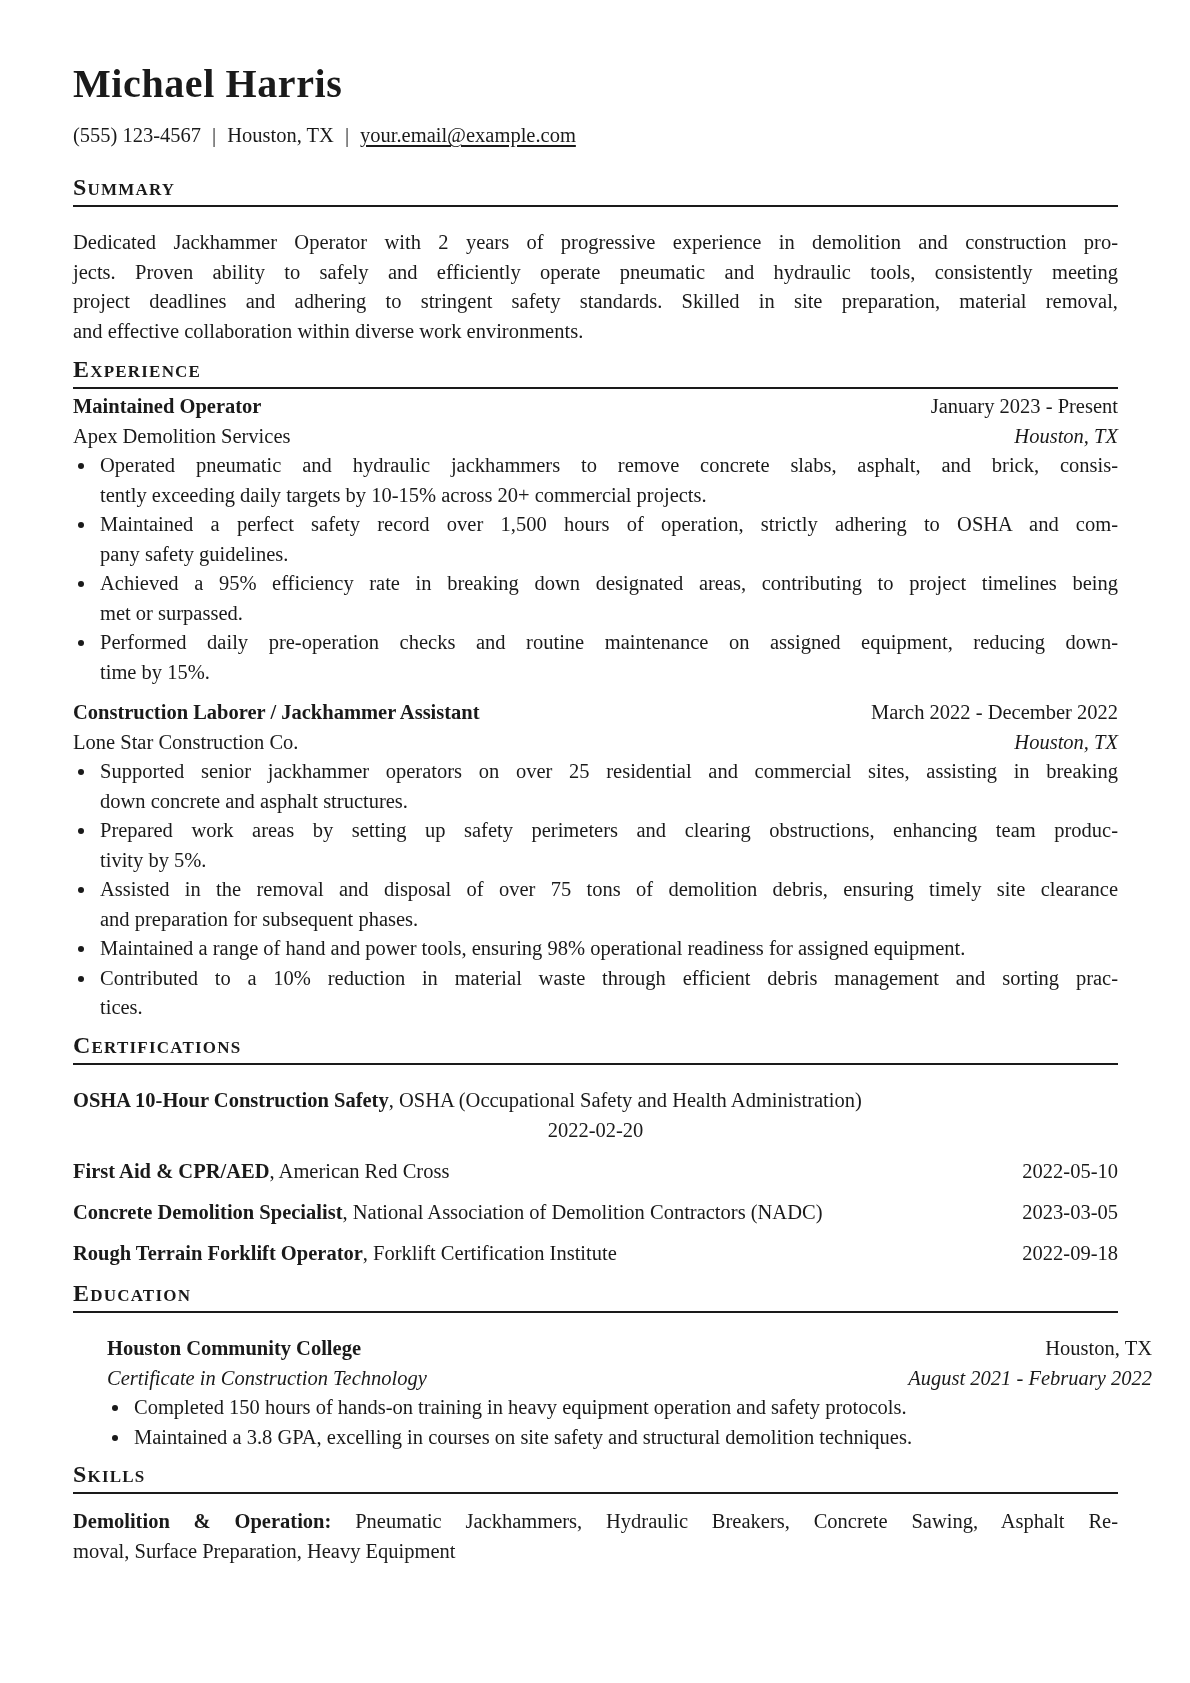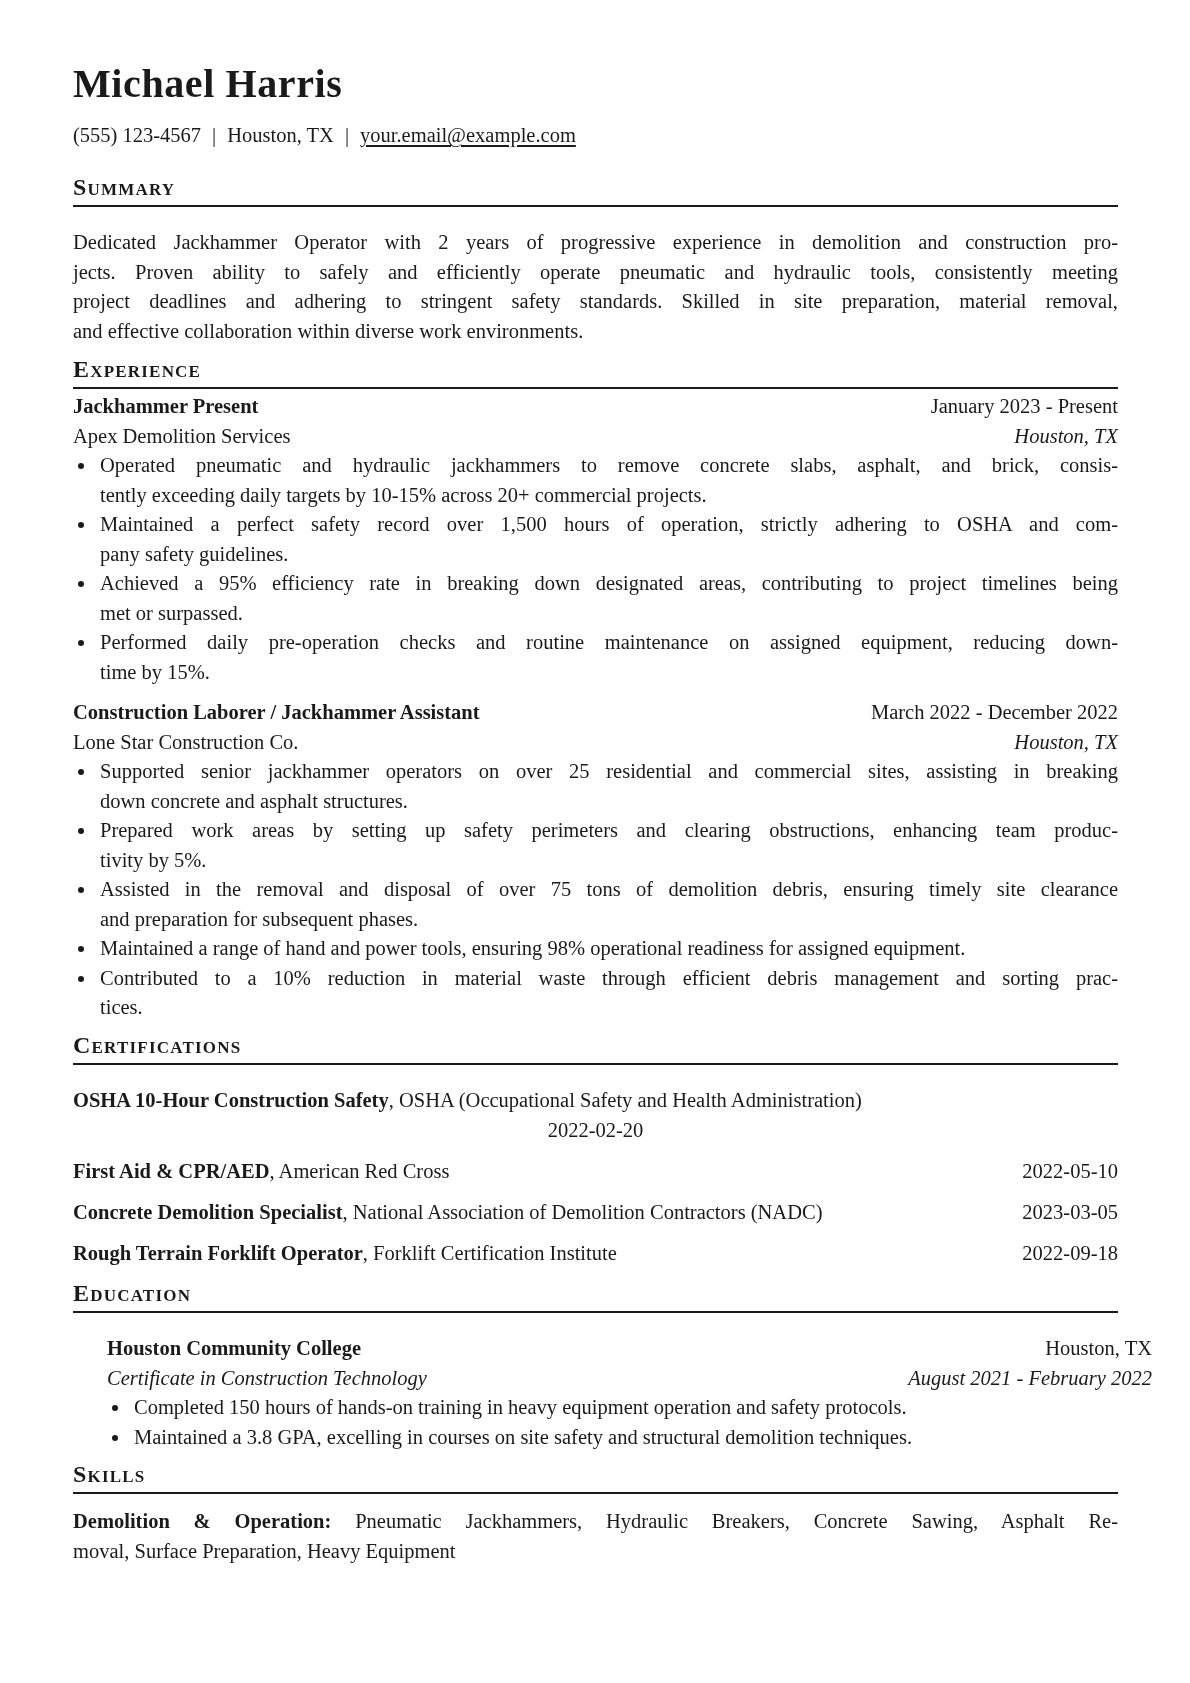--- a/index.html
+++ b/index.html
@@ -56,21 +56,21 @@
     <span class="line">Dedicated Jackhammer Operator with 2 years of progressive experience in demolition and construction pro-</span>
     <span class="line">jects. Proven ability to safely and efficiently operate pneumatic and hydraulic tools, consistently meeting</span>
     <span class="line">project deadlines and adhering to stringent safety standards. Skilled in site preparation, material removal,</span>
     <span class="line last">and effective collaboration within diverse work environments.</span>
   </div>
 
   <div class="section-head" style="top:354px;">Experience</div>
 
   <div class="block" style="top:392px;">
     <div class="row">
-      <span class="b">Jackhammer Present</span>
+      <span class="b">Maintained Operator</span>
       <span>January 2023 - Present</span>
     </div>
     <div class="row">
       <span>Apex Demolition Services</span>
       <span class="i">Houston, TX</span>
     </div>
     <div class="bullet-item">
       <span class="bullet-dot"></span>
       <span class="line">Operated pneumatic and hydraulic jackhammers to remove concrete slabs, asphalt, and brick, consis-</span>
       <span class="line last">tently exceeding daily targets by 10-15% across 20+ commercial projects.</span>

